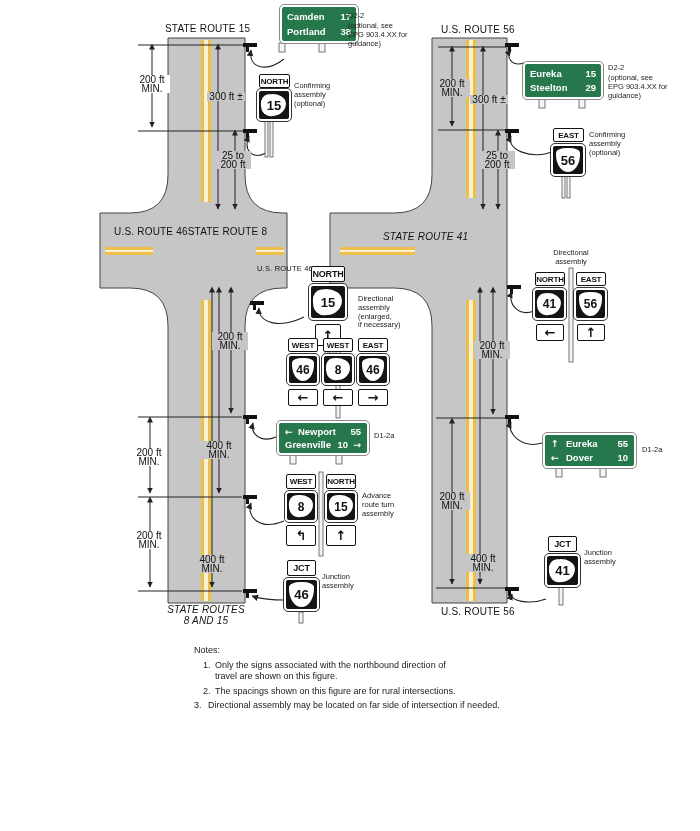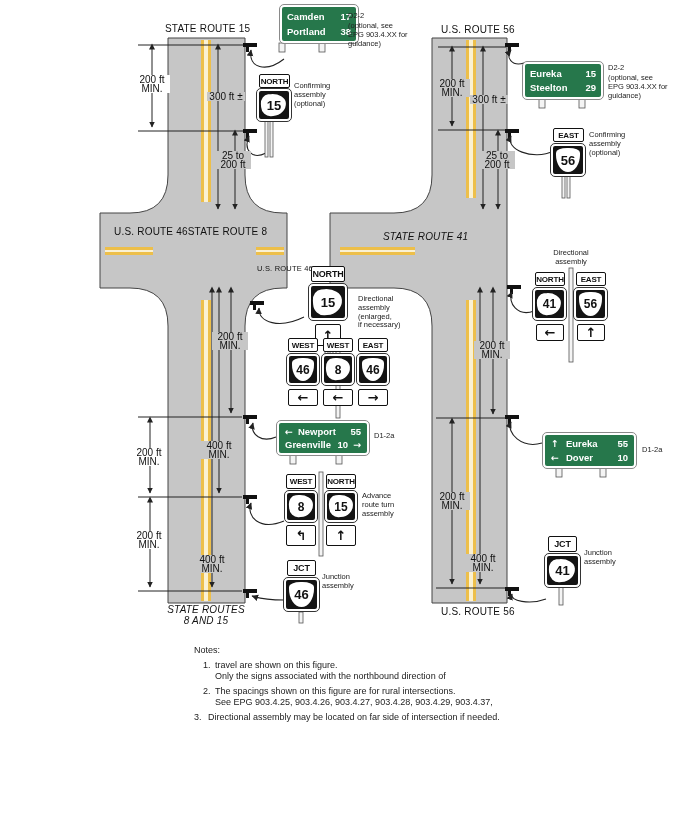--- a/index.html
+++ b/index.html
@@ -404,29 +404,28 @@
   <div class="ann" style="left:584px;top:549px;">
     <div>Junction</div>
     <div>assembly</div>
   </div>
 
   <div class="notes" style="left:194px;top:645px;width:330px;">
     <div>Notes:</div>
     <div class="nrow" style="margin-top:3px;padding-left:9px;">
       <span class="nnum">1.</span>
       <span>
+          <div>Only the signs associated with the northbound direction of</div>
           <div>travel are shown on this figure.</div>
-          <div>Only the signs associated with the northbound direction of</div>
         </span>
     </div>
     <div class="nrow" style="margin-top:3px;padding-left:9px;">
       <span class="nnum">2.</span>
       <span>
           <div>The spacings shown on this figure are for rural intersections.</div>
-          <div>See EPG 903.4.25, 903.4.26, 903.4.27, 903.4.28, 903.4.29,  903.4.37,</div>
         </span>
     </div>
     <div class="nrow" style="margin-top:3px;">
       <span class="nnum" style="width:14px;">3.</span>
       <span>Directional assembly may be located on far side of intersection if needed.</span>
     </div>
   </div>
 
 </div>
 

